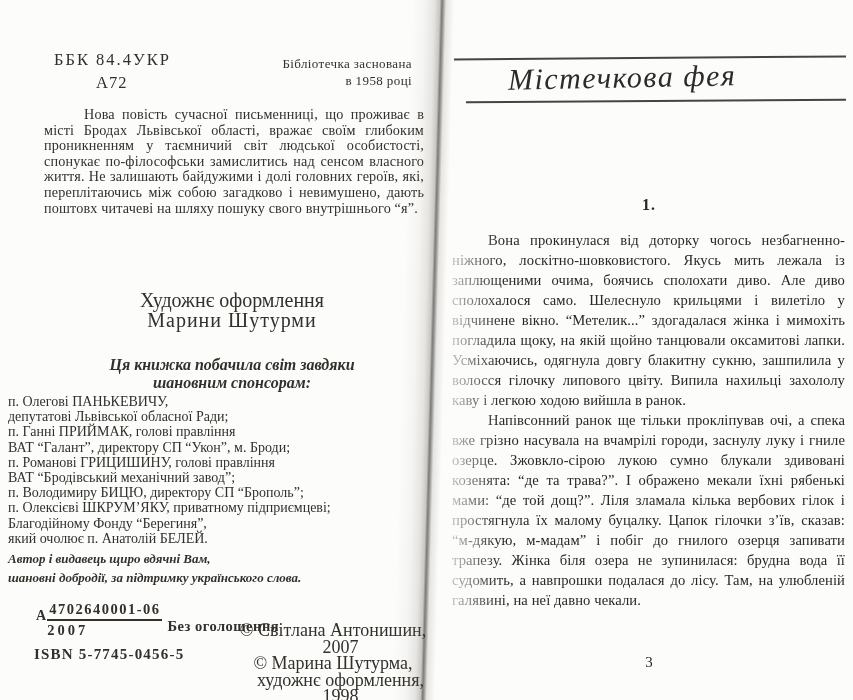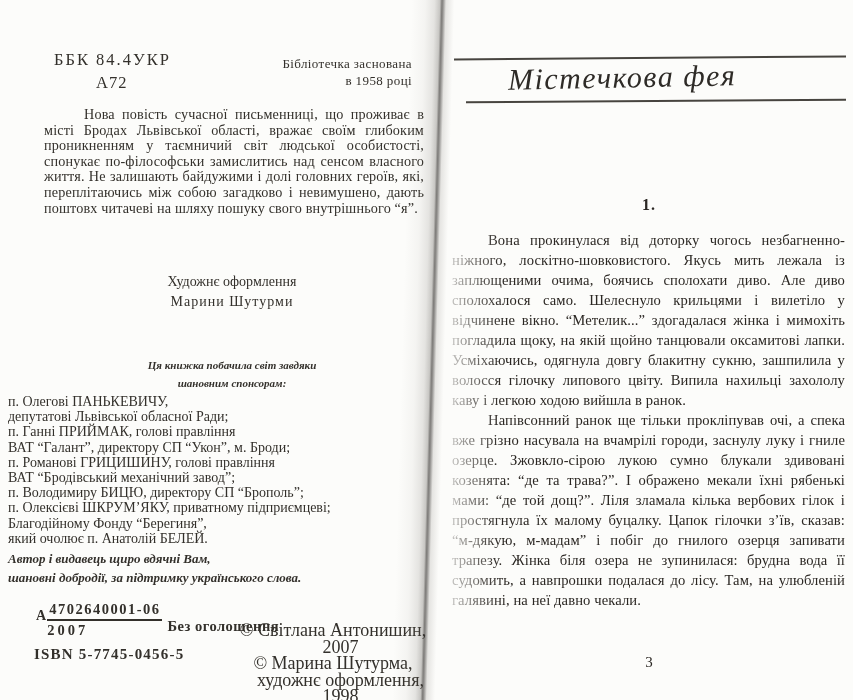--- a/index.html
+++ b/index.html
@@ -28,23 +28,23 @@
   
   .page-left { position:absolute; left:0; top:0; width:432px; height:700px; }
   .bbk-block { position:absolute; left:54px; top:48px; font-size:16.5px; letter-spacing:2px; line-height:23px; }
   .author-index { padding-left:42px; letter-spacing:1px; }
   .libnote { position:absolute; left:258px; top:55px; width:154px; text-align:right; font-size:13px; line-height:17px; letter-spacing:0.4px; }
   .annotation {
     position:absolute; left:44px; top:107px; width:380px; margin:0;
     font-size:14.2px; line-height:15.6px; text-align:justify; text-indent:40px;
     letter-spacing:0.15px;
   }
-  .design { position:absolute; left:20px; top:272px; width:424px; text-align:center; font-size:14px; line-height:19.5px; }
+  .design { position:absolute; left:20px; top:291px; width:424px; text-align:center; font-size:20px; line-height:19.5px; }
   .design .designer { font-weight:normal; letter-spacing:1px; }
-  .sponsor-heading { position:absolute; left:20px; top:356px; width:424px; text-align:center; font-weight:bold; font-style:italic; font-size:11px; line-height:18px; }
+  .sponsor-heading { position:absolute; left:20px; top:356px; width:424px; text-align:center; font-weight:bold; font-style:italic; font-size:16px; line-height:18px; }
   .sponsors { position:absolute; left:8px; top:394px; width:424px; text-align:left; font-size:14px; line-height:15.2px; }
   .thanks { position:absolute; left:8px; top:549px; width:424px; text-align:left; font-weight:bold; font-style:italic; font-size:13px; line-height:19px; }
   .pubrow { position:absolute; left:36px; top:601px; display:flex; font-weight:bold; font-size:14.5px; }
   .code-prefix { align-self:flex-start; margin-top:7px; font-size:14px; margin-right:1px; }
   .fraction { display:inline-block; text-align:left; }
   .fraction .num { display:block; border-bottom:2px solid #33302b; padding:0 2px 1px 2px; letter-spacing:1.5px; }
   .fraction .den { display:block; letter-spacing:3px; padding-top:1px; }
   .code-suffix { align-self:flex-start; margin-top:17px; margin-left:5px; letter-spacing:0.5px; }
   .isbn { position:absolute; left:34px; top:646px; font-weight:bold; font-size:15px; letter-spacing:1.2px; }
   .copyright { position:absolute; left:237px; top:622px; width:192px; font-size:18px; line-height:16.5px;text-align:center; }

